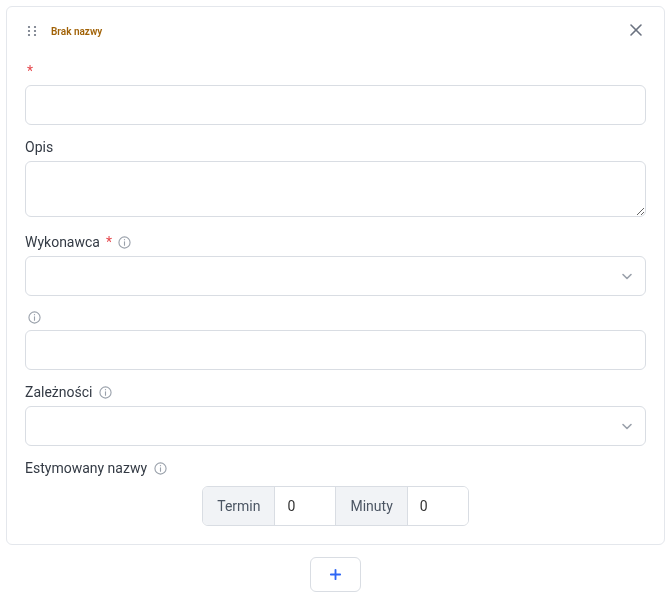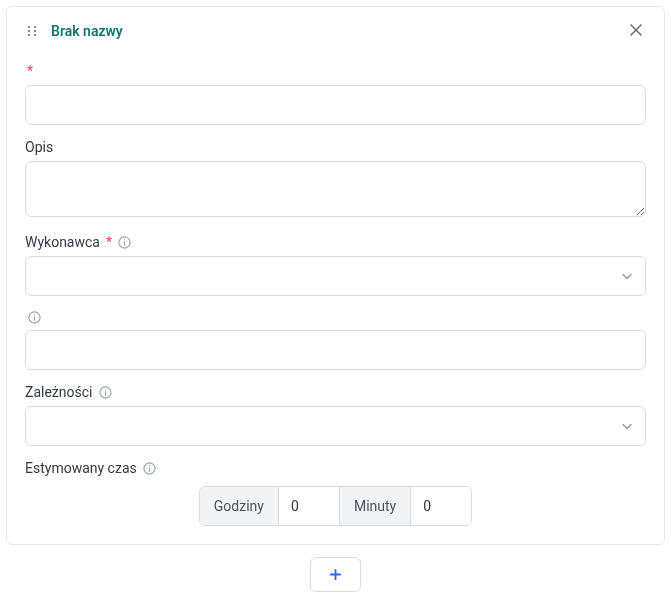--- a/index.html
+++ b/index.html
@@ -26,22 +26,22 @@
     height: 14px;
     margin-right: 12px;
     color: #6b7280;
     display: inline-flex;
     align-items: center;
     justify-content: center;
   }
   .header-title {
     flex: 1;
     font-weight: 600;
-    font-size: 14px;
-    color: #0f766e;
+    font-size: 10px;
+    color: #a16207;
   }
   .close-btn {
     width: 20px;
     height: 20px;
     color: #6b7280;
     display: inline-flex;
     align-items: center;
     justify-content: center;
     cursor: pointer;
     background: none;
@@ -263,32 +263,32 @@
         <span class="chevron">
           <svg width="14" height="14" viewBox="0 0 14 14" fill="none" stroke="currentColor" stroke-width="1.6" stroke-linecap="round" stroke-linejoin="round">
             <polyline points="3 5.5 7 9.5 11 5.5"></polyline>
           </svg>
         </span>
       </div>
     </div>
 
     <div class="field">
       <div class="label-row">
-        <span>Estymowany czas</span>
+        <span>Estymowany nazwy</span>
         <span class="info-icon">
           <svg width="13" height="13" viewBox="0 0 14 14" fill="none" stroke="currentColor" stroke-width="1.2">
             <circle cx="7" cy="7" r="6"></circle>
             <line x1="7" y1="6.2" x2="7" y2="10" stroke-linecap="round"></line>
             <circle cx="7" cy="4" r="0.7" fill="currentColor" stroke="none"></circle>
           </svg>
         </span>
       </div>
       <div class="time-row">
         <div class="time-group">
-          <div class="time-label">Godziny</div>
+          <div class="time-label">Termin</div>
           <input class="time-input" type="text" value="0" style="">
           <div class="time-label second">Minuty</div>
           <input class="time-input" type="text" value="0" style="">
         </div>
       </div>
     </div>
 
   </div>
 </div>
 

